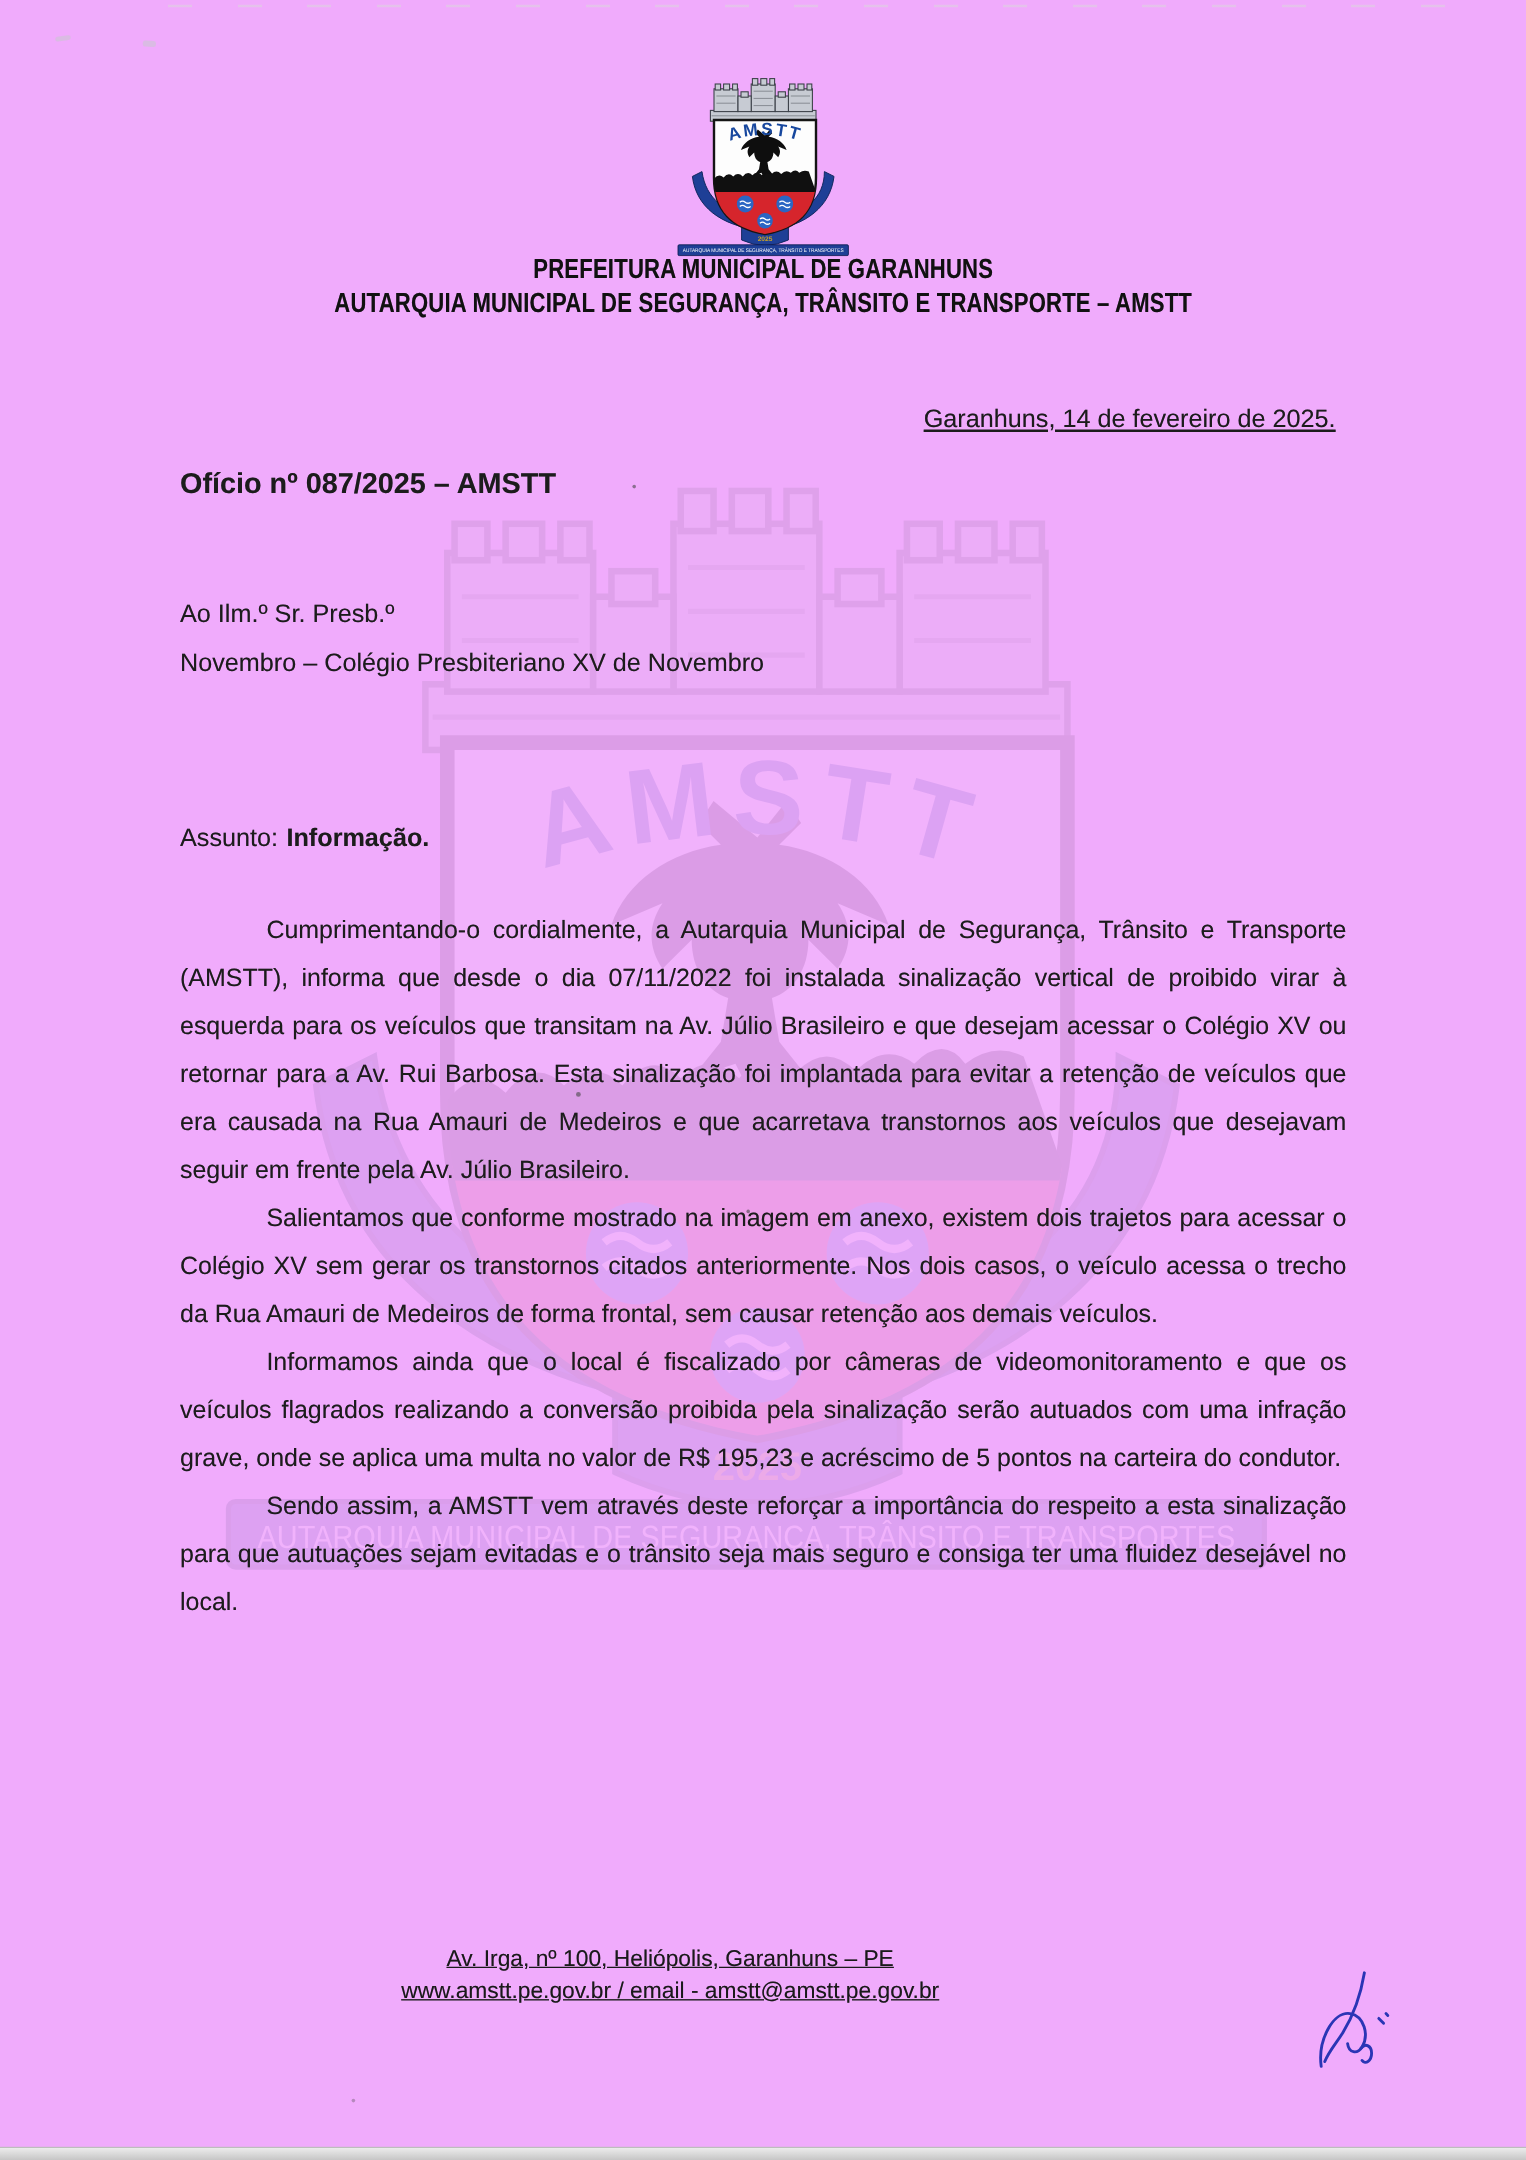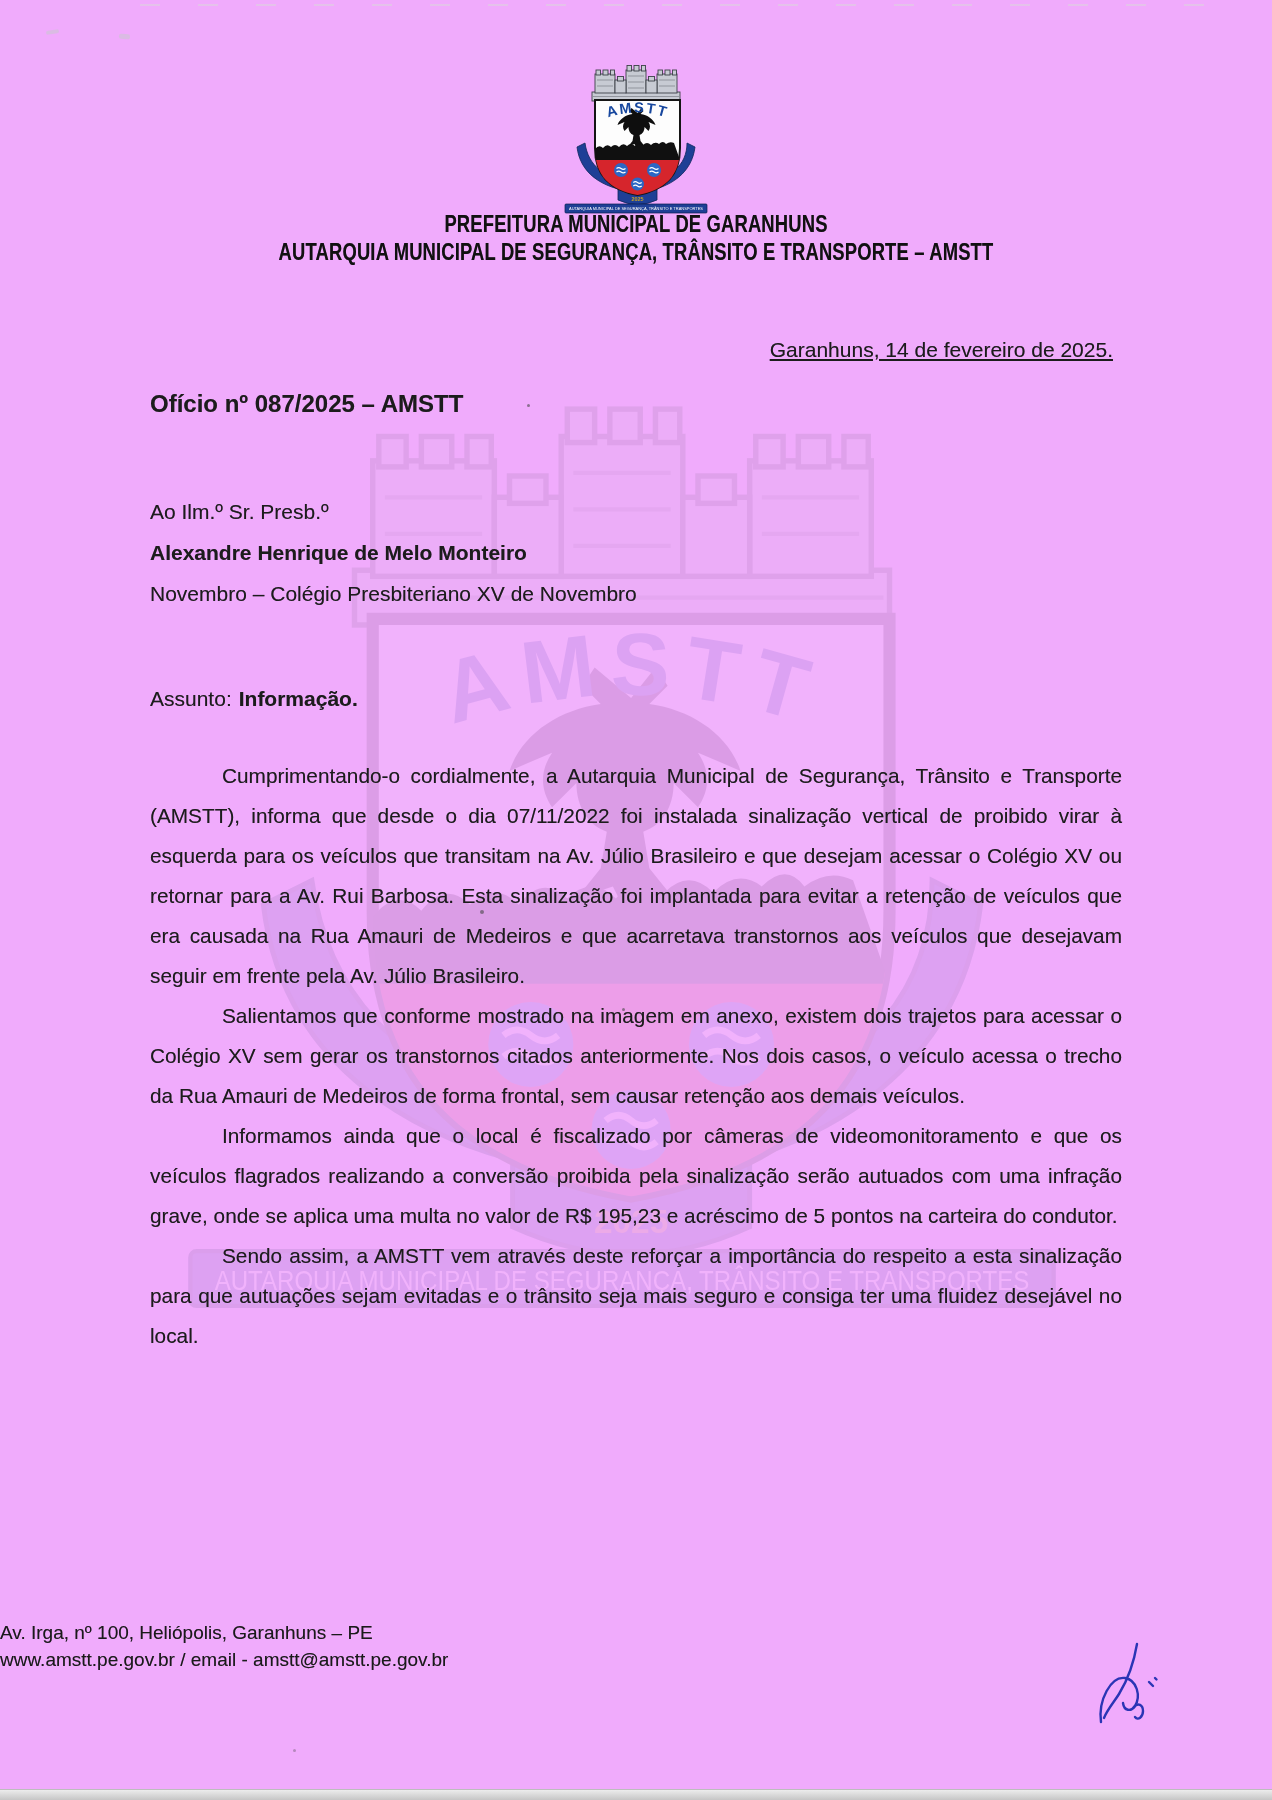--- a/index.html
+++ b/index.html
@@ -30,21 +30,21 @@
   .ref{top:390px;left:150px;font-size:24px;font-weight:bold;}
   .recipient{top:491px;left:150px;font-size:21px;line-height:41px;}
   .subject{top:687px;left:150px;font-size:21px;}
   .subject .b{margin-left:7px;}
   .b{font-weight:bold;}
 
   .body-text{top:756px;left:150px;width:972px;font-size:20.8px;line-height:40px;
     text-align:justify;}
   .body-text p{margin:0;text-indent:72px;}
 
-  .footer{top:1619px;left:0;width:1117px;text-align:left;font-size:19px;line-height:27px;color:#1a1a1a;}
+  .footer{top:1619px;left:0;width:1117px;text-align:center;font-size:19px;line-height:27px;color:#1a1a1a;text-decoration:underline;}
 
   .signature{position:absolute;left:1085px;top:1638px;width:78px;height:102px;}
 
   .speck{position:absolute;width:3px;height:3px;border-radius:50%;background:#474747;opacity:.6;}
   .speck.s1{left:527px;top:404px;}
   .speck.s2{left:480px;top:910px;width:4px;height:4px;}
   .speck.s3{left:622px;top:1008px;width:3px;height:3px;}
   .speck.s4{left:293px;top:1749px;opacity:.35;}
 
   .bottomstrip{position:absolute;left:0;right:0;bottom:0;height:11px;
@@ -140,21 +140,20 @@
     <div class="h2">AUTARQUIA MUNICIPAL DE SEGURANÇA, TRÂNSITO E TRANSPORTE – AMSTT</div>
   </div>
 
   <div class="txt date">Garanhuns, 14 de fevereiro de 2025.</div>
 
   <div class="txt ref">Ofício nº 087/2025 – AMSTT</div>
   <div class="speck s1"></div>
 
   <div class="txt recipient">
     <div>Ao Ilm.º Sr. Presb.º</div>
-    <div class="b">Alexandre Henrique de Melo Monteiro</div>
     <div>Novembro – Colégio Presbiteriano XV de Novembro</div>
   </div>
 
   <div class="txt subject">
     <span>Assunto:</span><span class="b">Informação.</span>
   </div>
 
   <div class="txt body-text">
     <p>Cumprimentando-o cordialmente, a Autarquia Municipal de Segurança, Trânsito e Transporte (AMSTT), informa que desde o dia 07/11/2022 foi instalada sinalização vertical de proibido virar à esquerda para os veículos que transitam na Av. Júlio Brasileiro e que desejam acessar o Colégio XV ou retornar para a Av. Rui Barbosa. Esta sinalização foi implantada para evitar a retenção de veículos que era causada na Rua Amauri de Medeiros e que acarretava transtornos aos veículos que desejavam seguir em frente pela Av. Júlio Brasileiro.</p>
     <p>Salientamos que conforme mostrado na imagem em anexo, existem dois trajetos para acessar o Colégio XV sem gerar os transtornos citados anteriormente. Nos dois casos, o veículo acessa o trecho da Rua Amauri de Medeiros de forma frontal, sem causar retenção aos demais veículos.</p>

